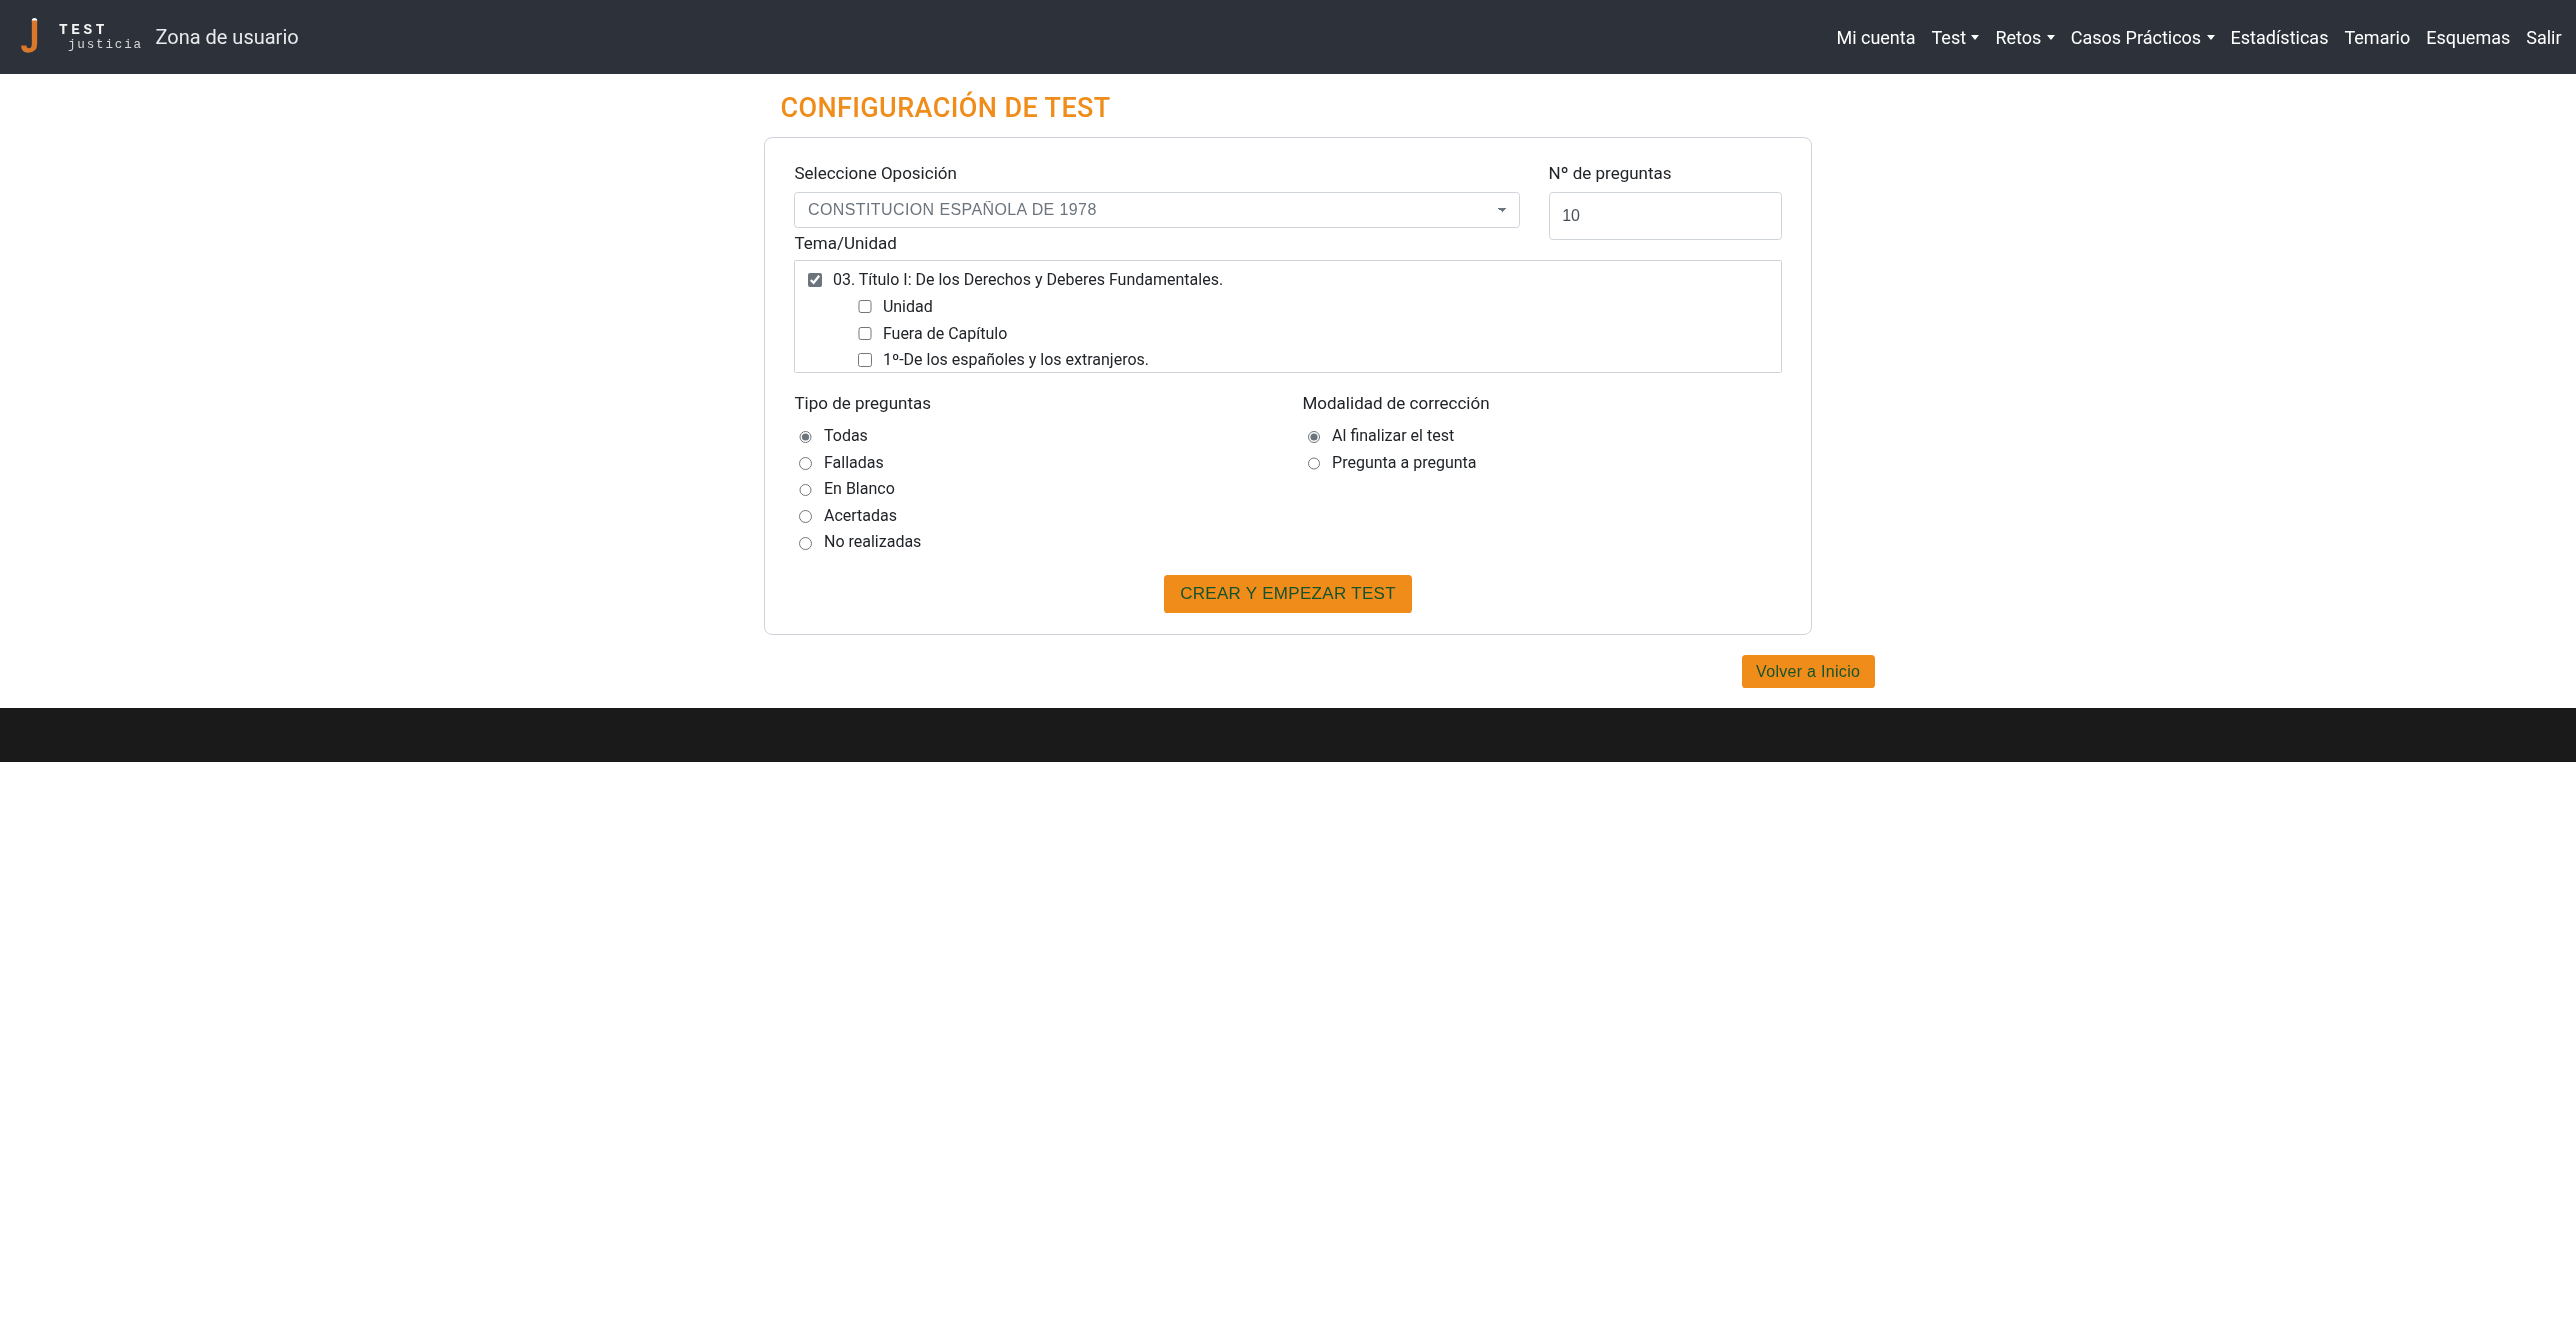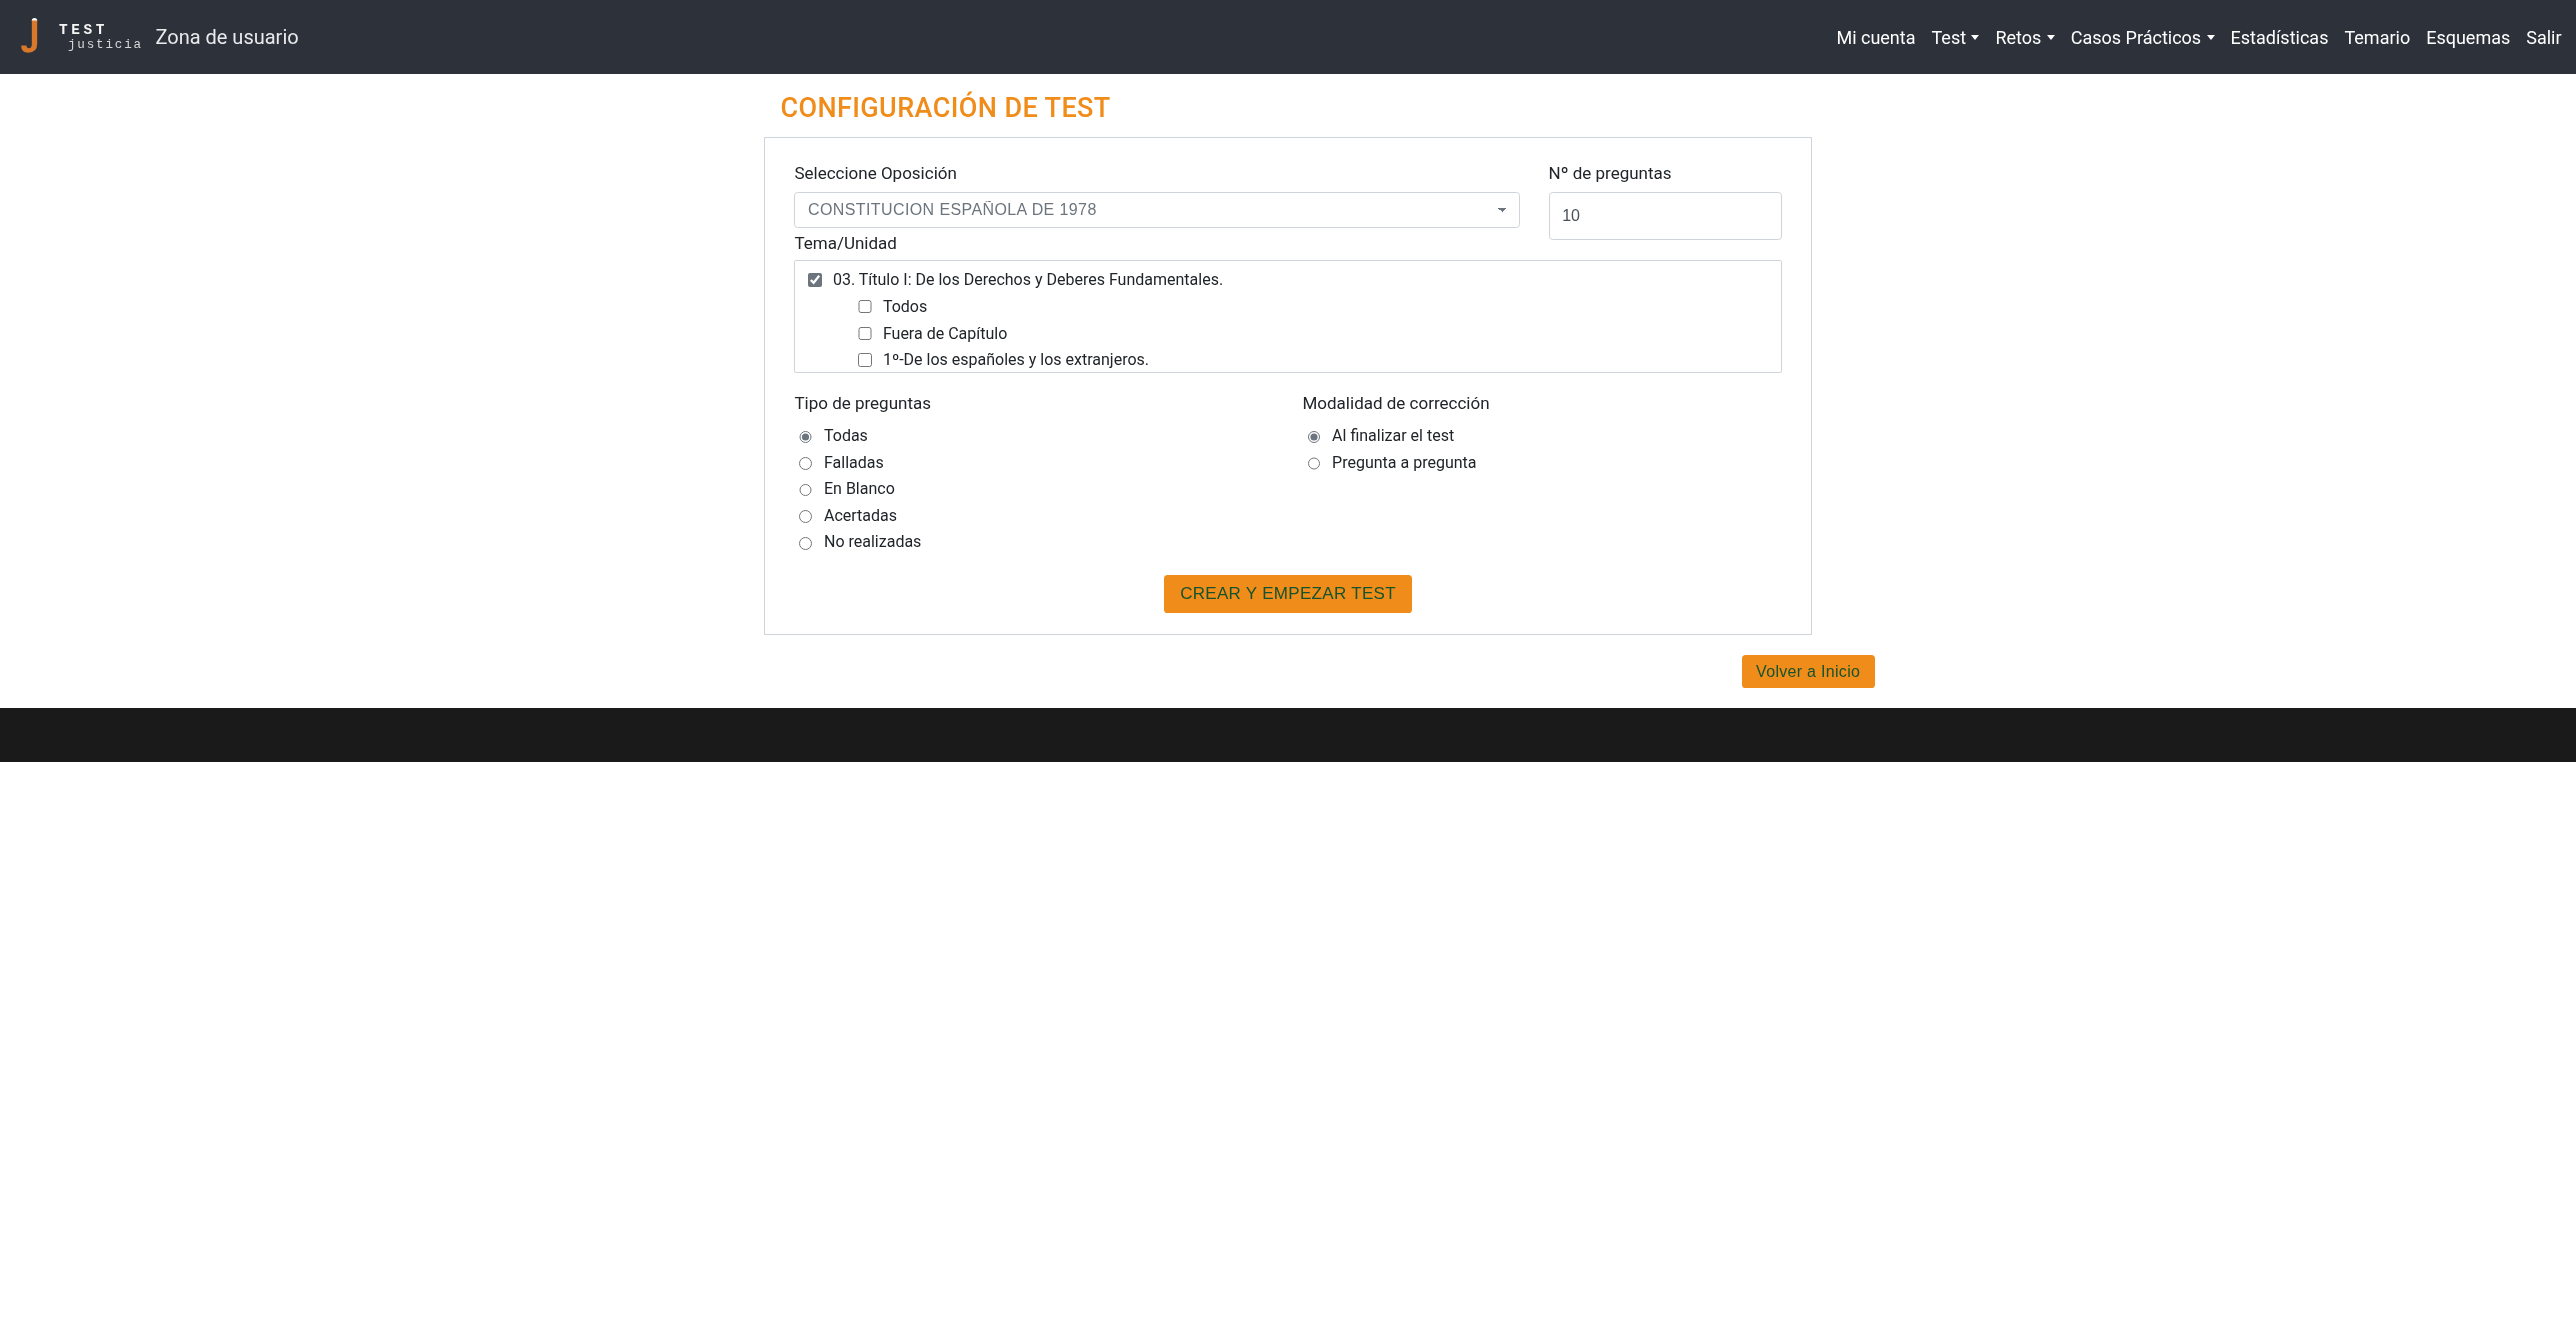--- a/index.html
+++ b/index.html
@@ -55,21 +55,21 @@
   .container{max-width:1076px;margin:0 auto;padding:0 14.4px;}
   .page-title{
     color:var(--accent);
     font-weight:500;
     font-size:27px;
     margin:18px 0 12.6px 16px;
     letter-spacing:0.4px;
   }
   .card{
     border:0.9px solid var(--border);
-    border-radius:0;
+    border-radius:8px;
     padding:25px 29px 21.5px;
   }
 
   .row{display:flex;gap:29px;margin-bottom:0;}
   .col{flex:1;}
   .col-narrow{width:233px;flex:0 0 233px;}
 
   label.field-label{font-size:17px;display:block;margin-bottom:9px;}
 
   .form-select{
@@ -199,21 +199,21 @@
       </div>
     </div>
 
     <div class="tree-scroll" id="tree">
         <div class="tree-row level-0">
           <input type="checkbox" checked="" style="">
           <span>03. Título I: De los Derechos y Deberes Fundamentales.</span>
         </div>
         <div class="tree-row level-1">
           <input type="checkbox" style="">
-          <span>Todos</span>
+          <span>Unidad</span>
         </div>
         <div class="tree-row level-1">
           <input type="checkbox" style="">
           <span>Fuera de Capítulo</span>
         </div>
         <div class="tree-row level-1">
           <input type="checkbox" style="">
           <span>1º-De los españoles y los extranjeros.</span>
         </div>
       </div>

